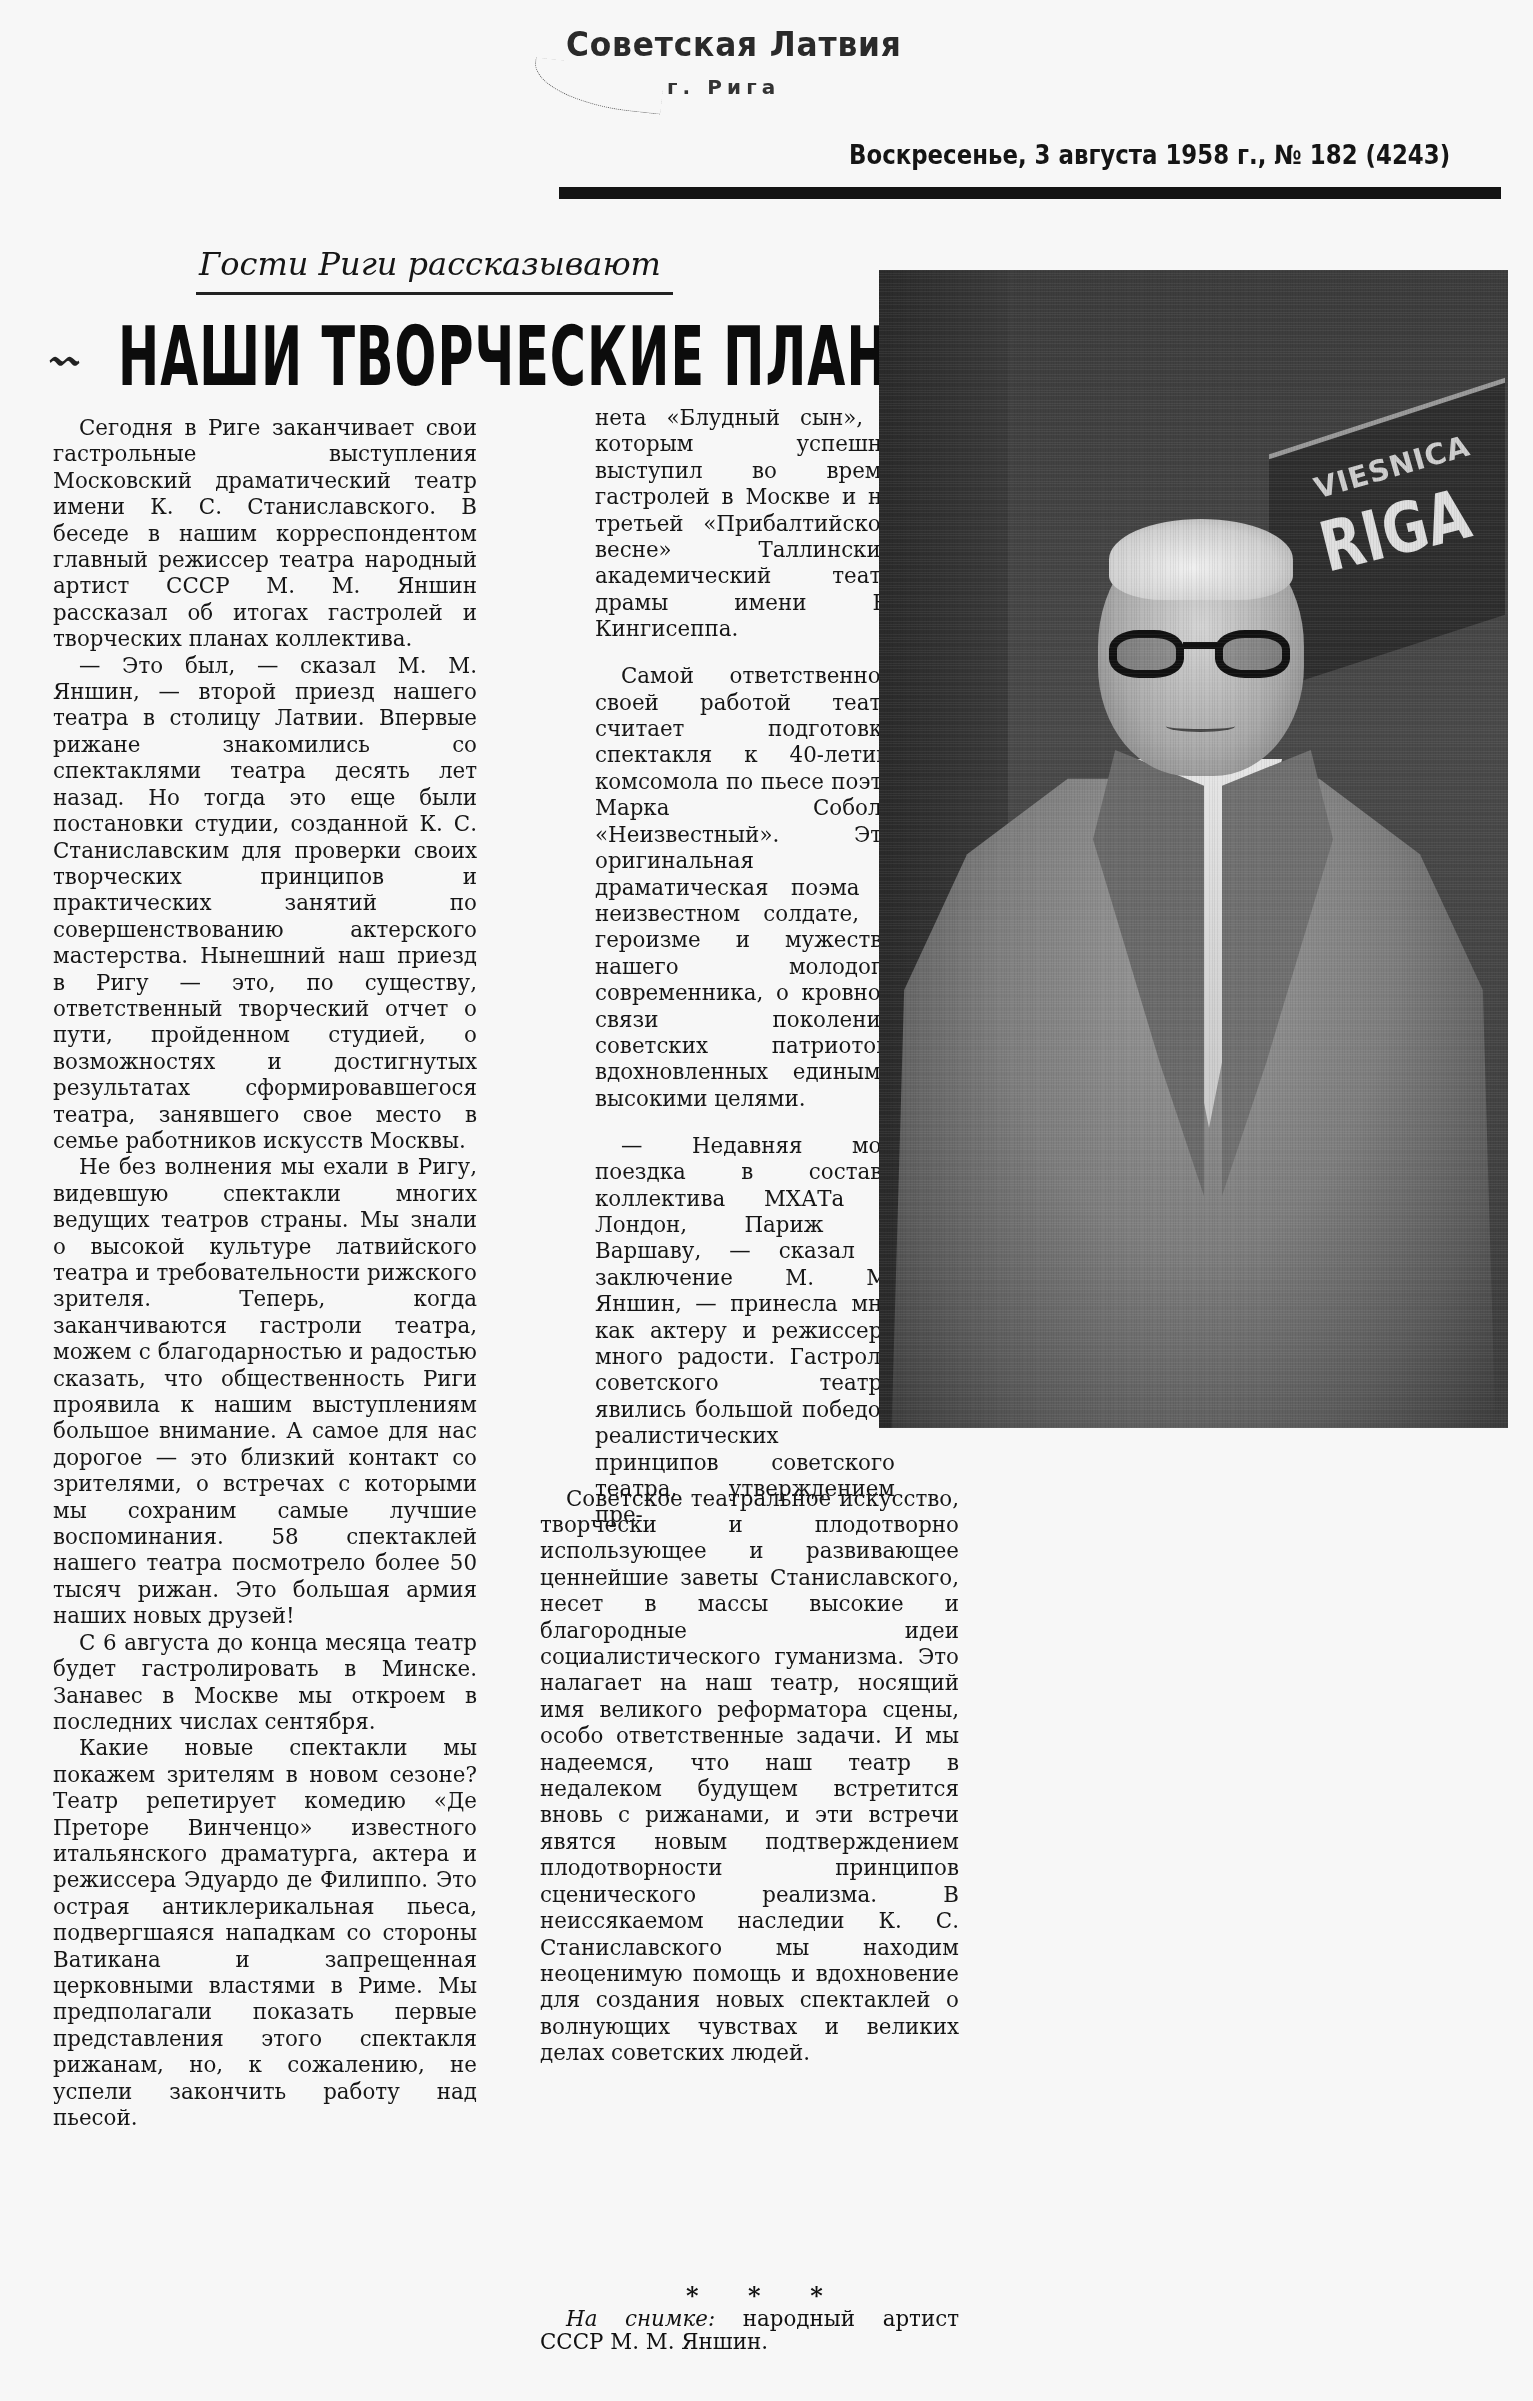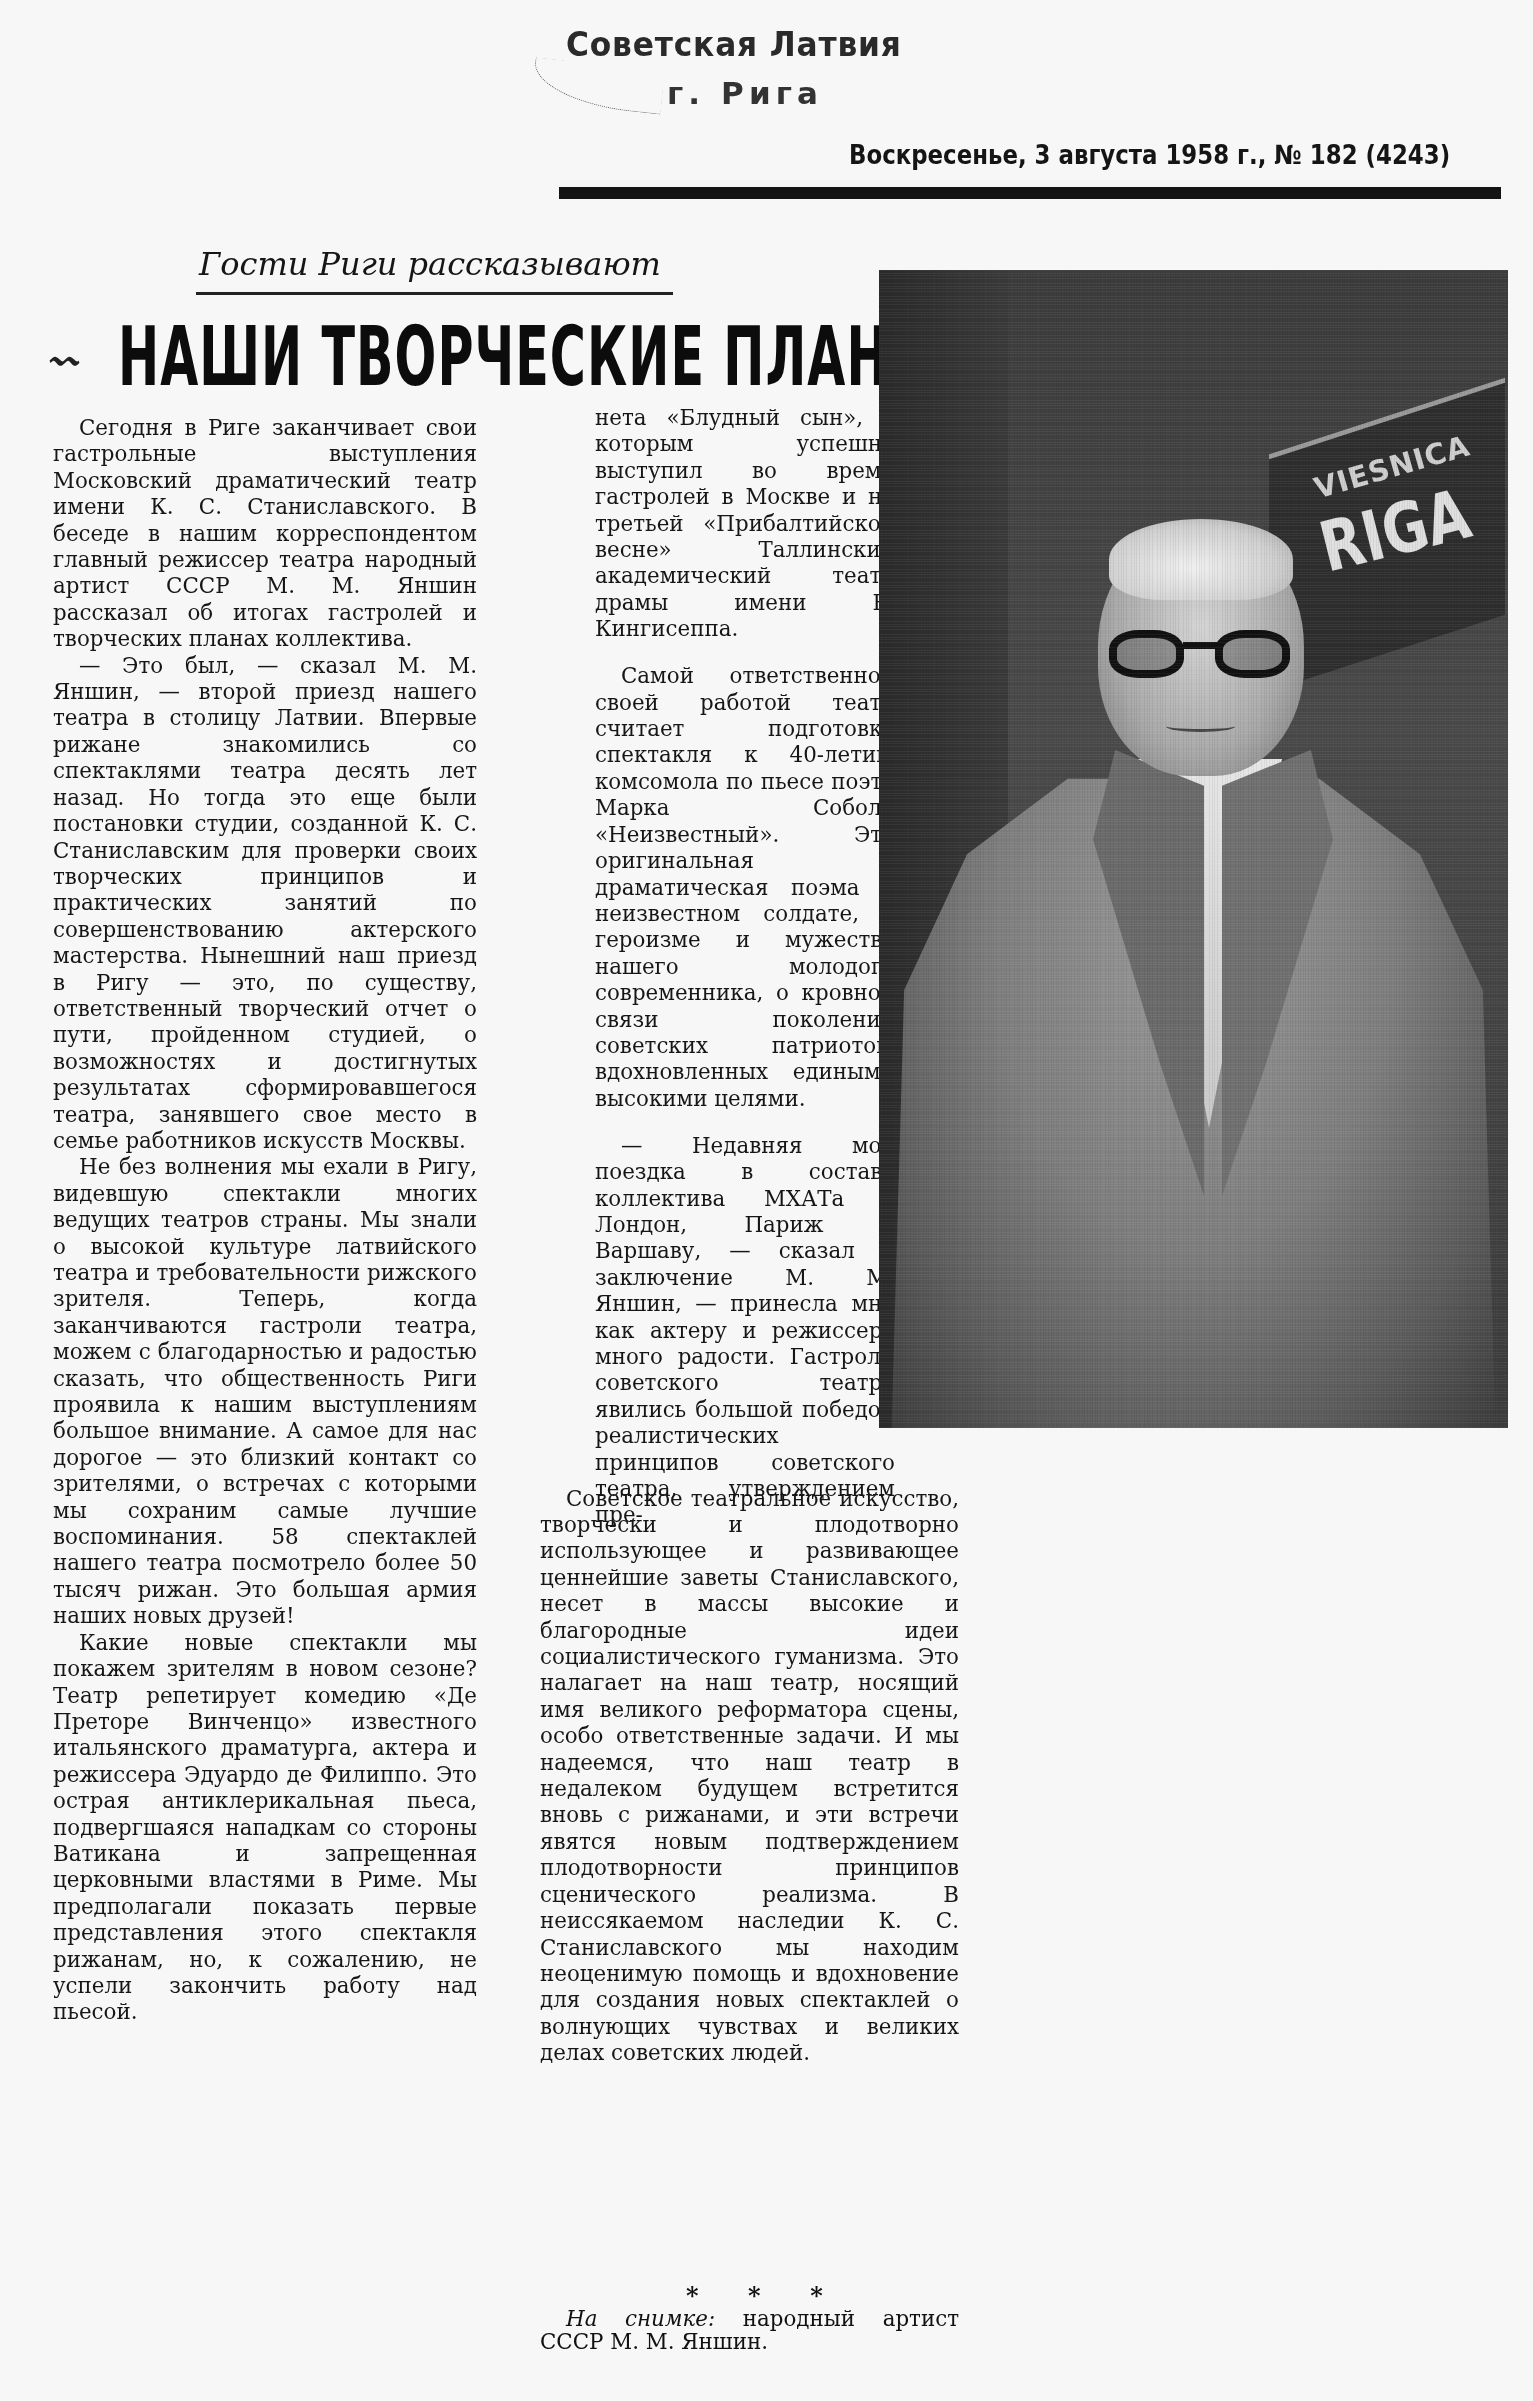--- a/index.html
+++ b/index.html
@@ -10,21 +10,21 @@
   .abs { position: absolute; }
 
   
   .stamp-title {
     left: 566px; top: 24px; font-family: "DejaVu Sans", "Liberation Sans", sans-serif;
     font-size: 34px; font-weight: bold; letter-spacing: 0.9px; color: #2a2a2a;
     transform: scaleX(0.92); transform-origin: left top; white-space: nowrap;
   }
   .stamp-city {
     left: 667px; top: 75px; font-family: "DejaVu Sans", "Liberation Sans", sans-serif;
-    font-size: 31px; font-weight: bold; letter-spacing: 5.1px; color: #333; white-space: nowrap;
+    font-size: 20px; font-weight: bold; letter-spacing: 5.1px; color: #333; white-space: nowrap;
   }
   .stamp-curve {
     left: 533px; top: 64px; width: 129px; height: 43px;
     border-bottom: 1.7px dotted #555; border-left: 1.7px dotted #555;
     border-bottom-left-radius: 103px 39px; transform: rotate(6deg);
   }
 
   
   .dateline {
     left: 849px; top: 139px; font-family: "DejaVu Sans", "Liberation Sans", sans-serif;
@@ -133,20 +133,21 @@
 
 <div class="abs rubric">Гости Риги рассказывают</div>
 <div class="abs rubric-rule"></div>
 <div class="abs headline-dash">〰</div>
 <div class="abs headline">НАШИ ТВОРЧЕСКИЕ ПЛАНЫ</div>
 
 <div class="abs col col1">
   <p>Сегодня в Риге заканчивает свои гастрольные выступления Московский драматический театр имени К. С. Станиславского. В беседе в нашим корреспондентом главный режиссер театра народный артист СССР М. М. Яншин рассказал об итогах гастролей и творческих планах коллектива.</p>
   <p>— Это был, — сказал М. М. Яншин, — второй приезд нашего театра в столицу Латвии. Впервые рижане знакомились со спектаклями театра десять лет назад. Но тогда это еще были постановки студии, созданной К. С. Станиславским для проверки своих творческих принципов и практических занятий по совершенствованию актерского мастерства. Нынешний наш приезд в Ригу — это, по существу, ответственный творческий отчет о пути, пройденном студией, о возможностях и достигнутых результатах сформировавшегося театра, занявшего свое место в семье работников искусств Москвы.</p>
   <p>Не без волнения мы ехали в Ригу, видевшую спектакли многих ведущих театров страны. Мы знали о высокой культуре латвийского театра и требовательности рижского зрителя. Теперь, когда заканчиваются гастроли театра, можем с благодарностью и радостью сказать, что общественность Риги проявила к нашим выступлениям большое внимание. А самое для нас дорогое — это близкий контакт со зрителями, о встречах с которыми мы сохраним самые лучшие воспоминания. 58 спектаклей нашего театра посмотрело более 50 тысяч рижан. Это большая армия наших новых друзей!</p>
+  <p>С 6 августа до конца месяца театр будет гастролировать в Минске. Занавес в Москве мы откроем в последних числах сентября.</p>
   <p>Какие новые спектакли мы покажем зрителям в новом сезоне? Театр репетирует комедию «Де Преторе Винченцо» известного итальянского драматурга, актера и режиссера Эдуардо де Филиппо. Это острая антиклерикальная пьеса, подвергшаяся нападкам со стороны Ватикана и запрещенная церковными властями в Риме. Мы предполагали показать первые представления этого спектакля рижанам, но, к сожалению, не успели закончить работу над пьесой.</p>
 </div>
 
 <div class="abs col col2">
   <p style="text-indent:0">нета «Блудный сын», с которым успешно выступил во время гастролей в Москве и на третьей «Прибалтийской весне» Таллинский академический театр драмы имени В. Кингисеппа.</p>
   <p class="gap">Самой ответственной своей работой театр считает подготовку спектакля к 40-летию комсомола по пьесе поэта Марка Соболя «Неизвестный». Это оригинальная драматическая поэма о неизвестном солдате, о героизме и мужестве нашего молодого современника, о кровной связи поколений советских патриотов, вдохновленных едиными высокими целями.</p>
   <p class="gap">— Недавняя моя поездка в составе коллектива МХАТа в Лондон, Париж и Варшаву, — сказал в заключение М. М. Яншин, — принесла мне как актеру и режиссеру много радости. Гастроли советского театра явились большой победой реалистических принципов советского театра, утверждением пре-</p>
 </div>
 
 <div class="abs col col2b">

